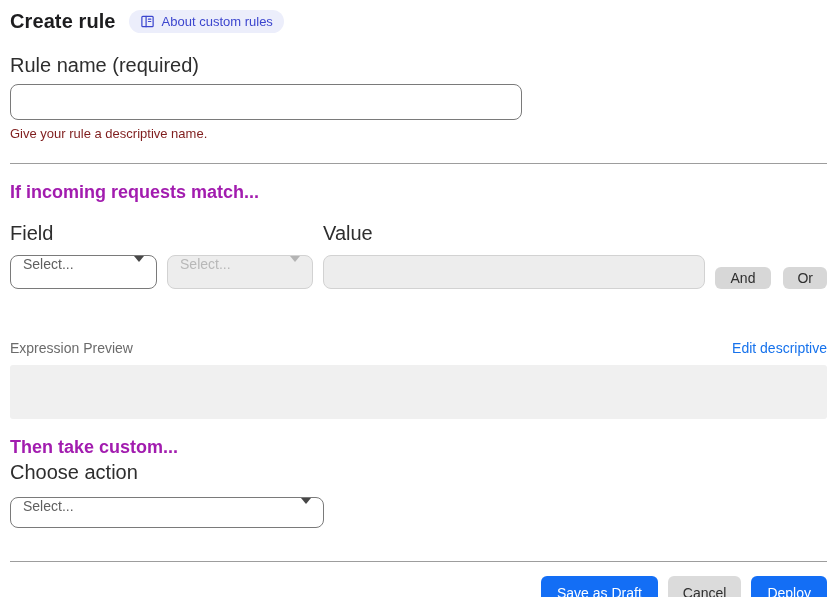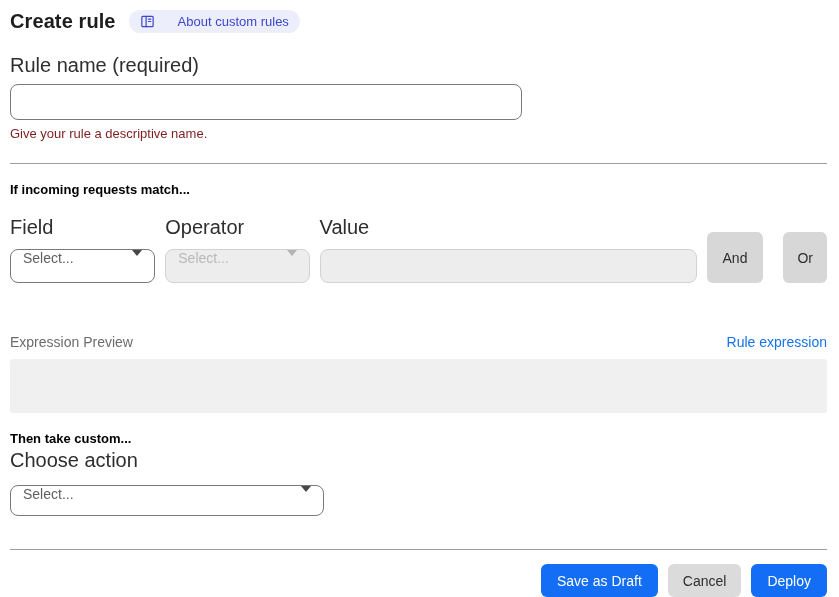--- a/index.html
+++ b/index.html
@@ -8,42 +8,42 @@
     width: 839px; height: 597px;
     font-family: "Liberation Sans", "DejaVu Sans", sans-serif;
     color: #2e2e2e; overflow: hidden;
   }
   .container { padding: 10px 12px 0 10px; width: 839px; }
 
   
   .header { display: flex; align-items: center; gap: 13px; }
   .page-title { font-size: 20px; font-weight: 700; color: #1d1d1f; letter-spacing: .1px; }
   .about-badge {
-    display: inline-flex; align-items: center; gap: 23px;
+    display: inline-flex; align-items: center; gap: 7px;
     height: 23px; padding: 0 11px; border-radius: 12px;
     background: #eceefb; color: #3c46ce; font-size: 13px;
     cursor: pointer; border: none; text-decoration: none;
   }
   .about-badge svg { display: block; }
 
   
   .field-label { font-size: 20px; color: #2e2e2e; }
   .rule-name-label { margin-top: 21px; }
   .rule-name-input {
     margin-top: 7px; display: block; width: 512px; height: 36px;
     border: 1px solid #7a7a7a; border-radius: 8px; background: #fff;
     font-size: 14px; padding: 0 12px; color: #2e2e2e; outline: none;
     font-family: inherit;
   }
   .helper-text { margin-top: 6px; font-size: 13px; color: #7f1d1d; }
 
   .divider { border: none; border-top: 1px solid #9d9d9d; margin-top: 22px; }
   .divider-bottom { border: none; border-top: 1px solid #9d9d9d; margin-top: 33px; }
 
-  .section-heading { margin-top: 18px; font-size: 13px; font-weight: 700; color: #000000; }
+  .section-heading { margin-top: 18px; font-size: 18px; font-weight: 700; color: #a21caf; }
 
   
   .match-row { display: flex; margin-top: 19px; align-items: flex-end; }
   .match-col { display: flex; flex-direction: column; }
   .match-col .field-label { margin-bottom: 10px; }
   .col-field  { width: 148px; margin-right: 10px; }
   .col-operator { width: 147px; margin-right: 10px; }
   .col-value { width: 384px; margin-right: 10px; }
 
   .select-control {
@@ -58,25 +58,25 @@
     border-right: 5px solid transparent; border-top: 6px solid #474747; }
   .select-control.disabled .caret { border-top-color: #b4b4b4; }
 
   .value-input {
     height: 34px; width: 100%; border-radius: 8px; background: #ededed;
     border: 1px solid #d2d2d2; padding: 0 12px; font-size: 14px; color: #5f5f5f;
     font-family: inherit;
   }
 
   .logic-btn {
-    height: 51px; padding: 0 16px; border: none; border-radius: 6px;
+    height: 22px; padding: 0 16px; border: none; border-radius: 6px;
     background: #d7d7d7; color: #2e2e2e; font-size: 14px; cursor: pointer;
     font-family: inherit;
   }
-  .btn-or { margin-left: 20px; padding: 0 14px; }
+  .btn-or { margin-left: 12px; padding: 0 14px; }
 
   
   .expression-head { margin-top: 51px; display: flex; justify-content: space-between; align-items: center; gap: 21px; }
   .expression-label { font-size: 14px; color: #6b6b6b; }
   .edit-link { font-size: 14px; color: #1672ec; text-decoration: none; cursor: pointer; }
   .expression-box { margin-top: 9px; height: 54px; background: #f0f0f0; border-radius: 3px;
     font-family: "Liberation Mono", "DejaVu Sans Mono", monospace; font-size: 13px;
     padding: 8px 12px; color: #333; }
 
   
@@ -119,37 +119,36 @@
 
   <div class="match-row">
     <div class="match-col col-field">
       <div class="field-label">Field</div>
       <div class="select-control">
         <span>Select...</span>
         <span class="caret"></span>
       </div>
     </div>
     <div class="match-col col-operator">
-      <div class="field-label">Operator</div>
       <div class="select-control disabled">
         <span>Select...</span>
         <span class="caret"></span>
       </div>
     </div>
     <div class="match-col col-value">
       <div class="field-label">Value</div>
       <input class="value-input" type="text" disabled="" value="" style="">
     </div>
     <button class="logic-btn btn-and">And</button>
     <button class="logic-btn btn-or">Or</button>
   </div>
 
   <div class="expression-head">
     <span class="expression-label">Expression Preview</span>
-    <a class="edit-link">Rule expression</a>
+    <a class="edit-link">Edit descriptive</a>
   </div>
   <div class="expression-box"></div>
 
   <div class="section-heading">Then take custom...</div>
 
   <div class="field-label choose-label">Choose action</div>
   <div class="select-control action-select">
     <span>Select...</span>
     <span class="caret"></span>
   </div>

